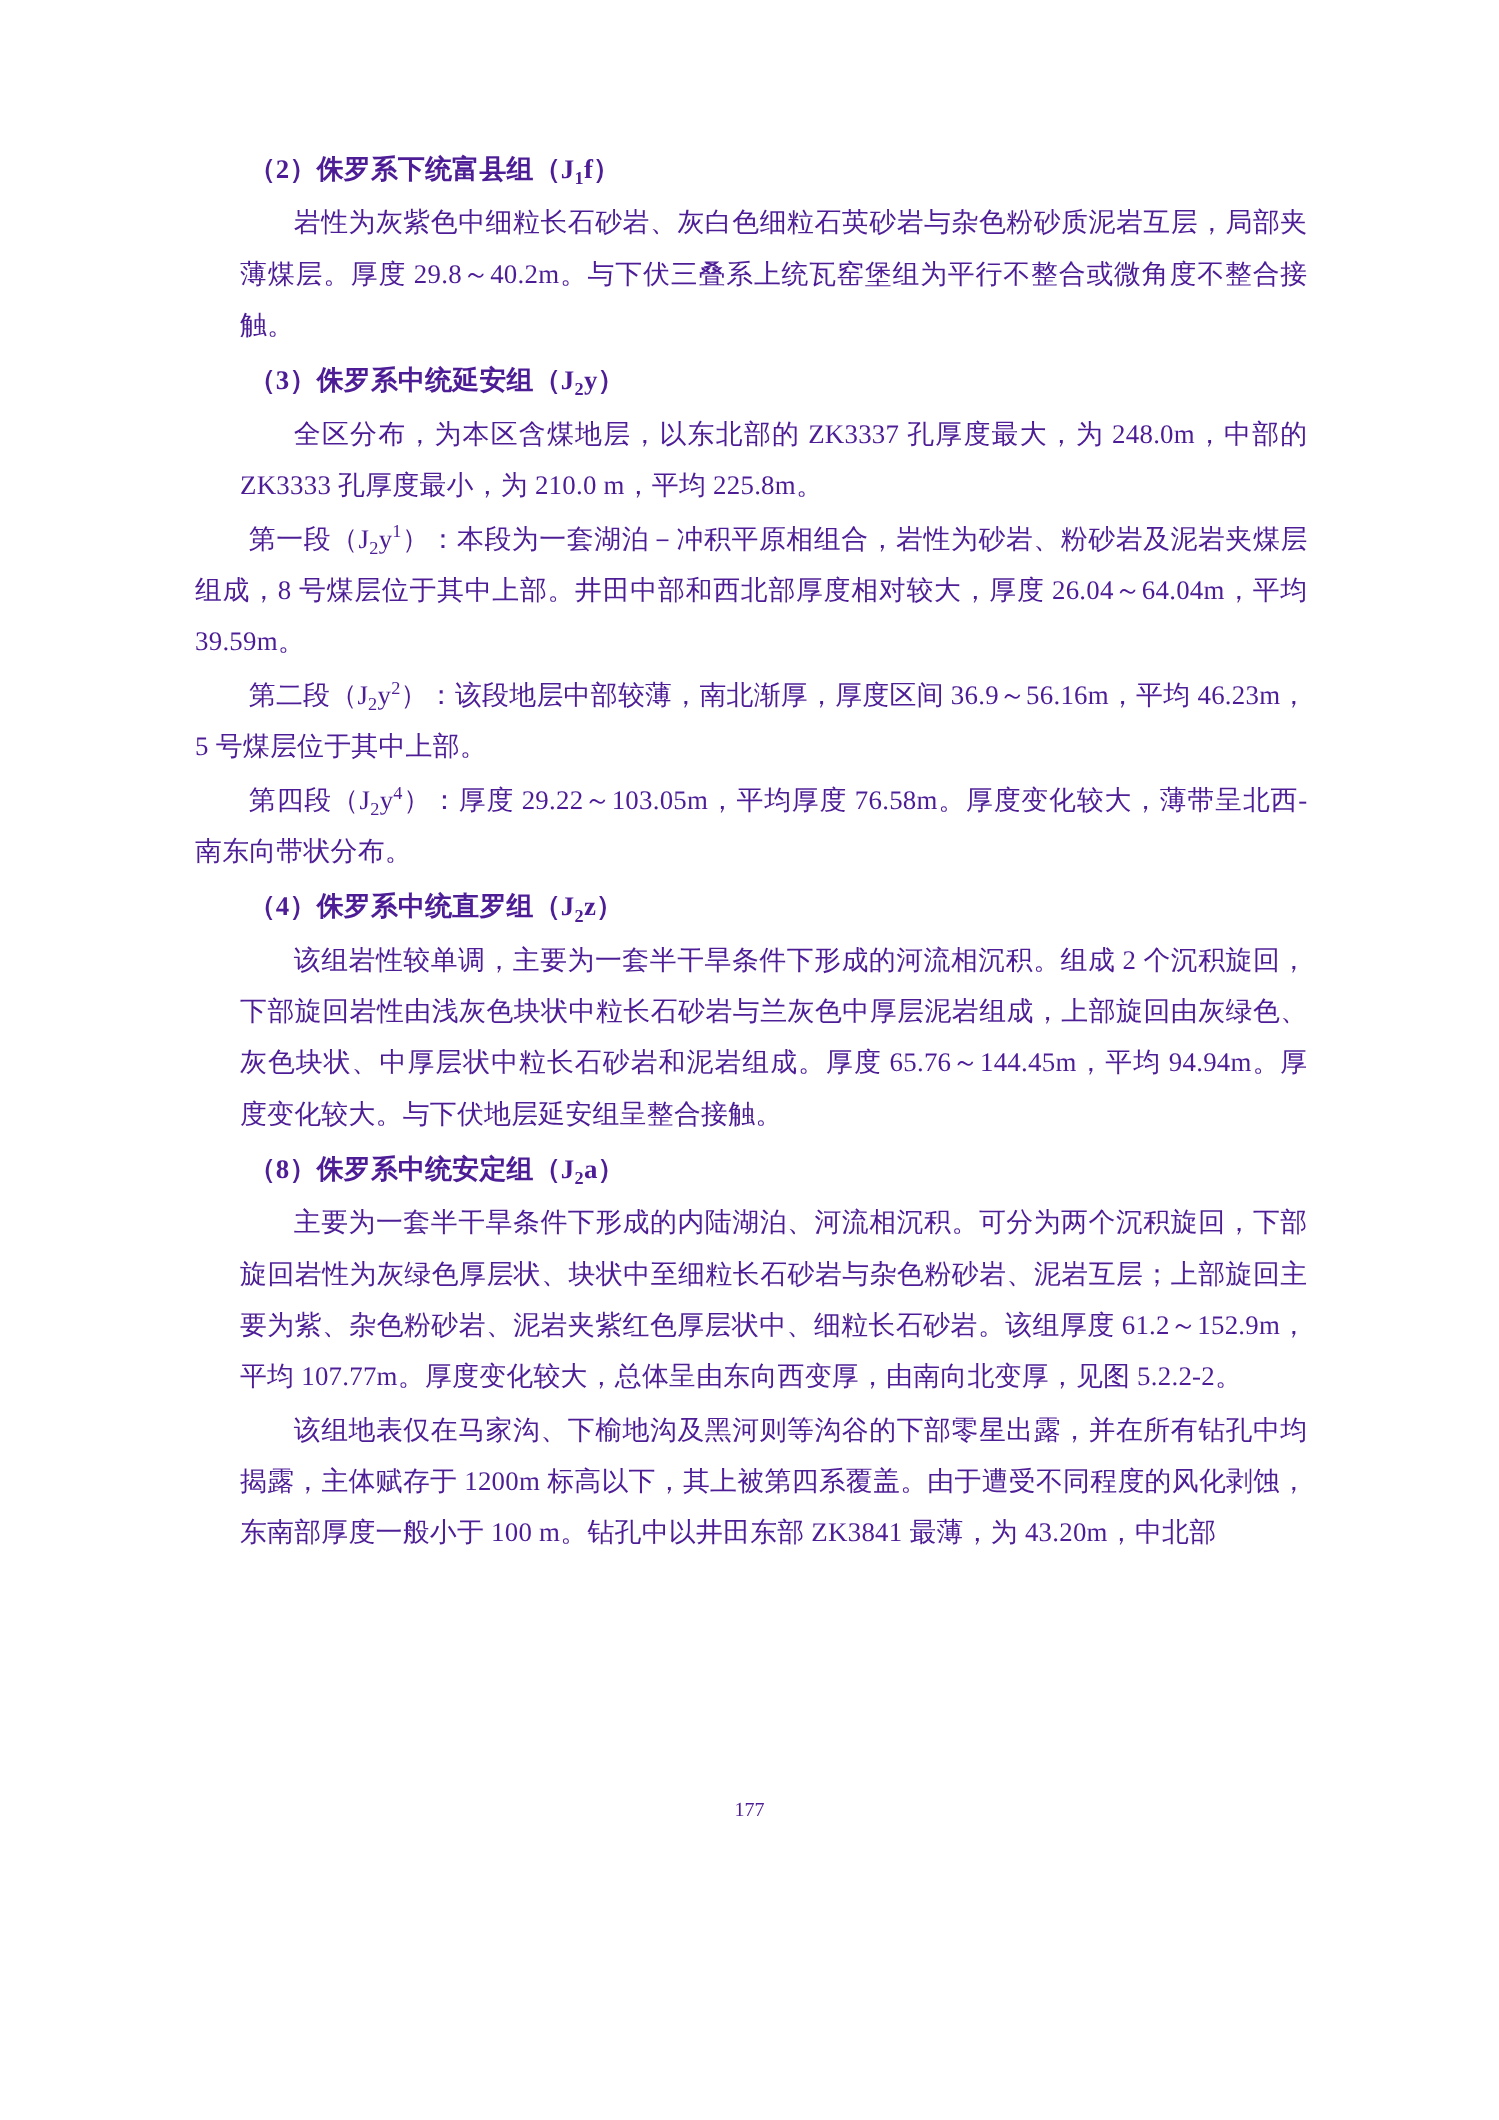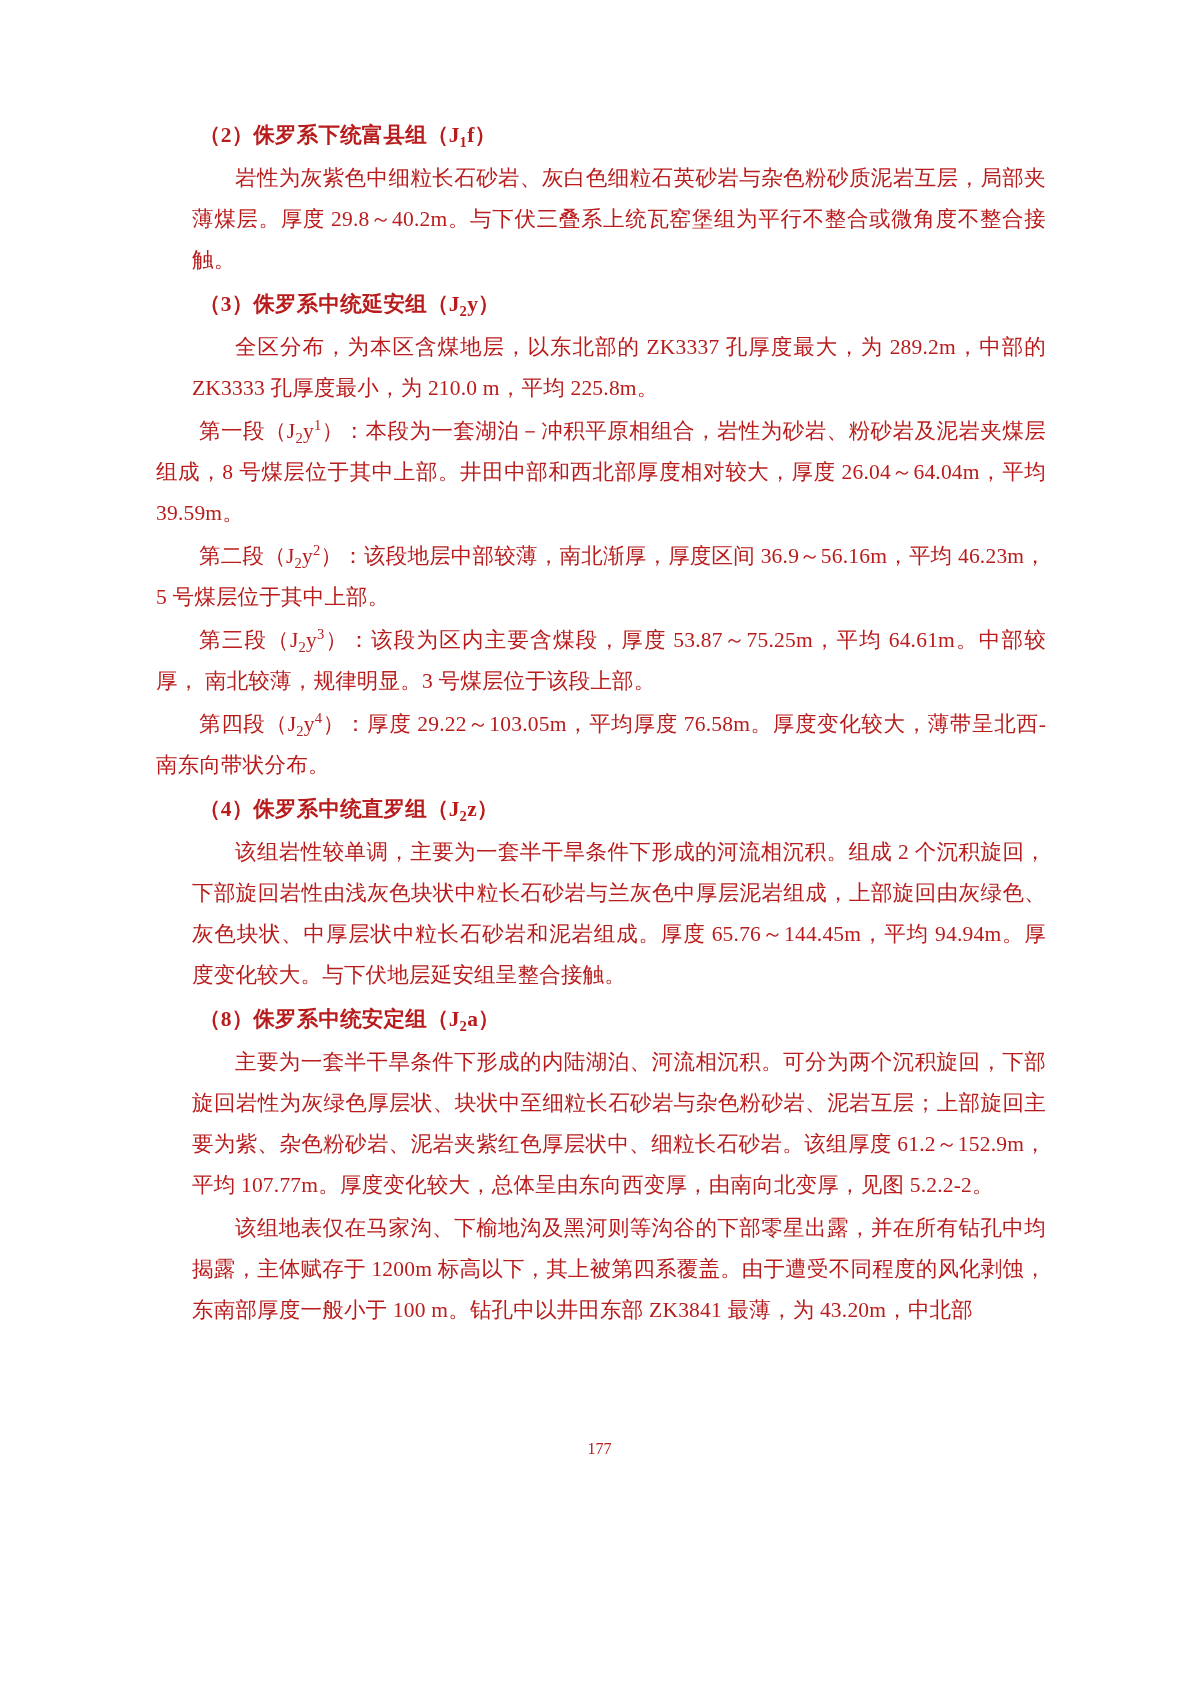--- a/index.html
+++ b/index.html
@@ -8,21 +8,21 @@
     background: #ffffff;
   }
   .page {
     position: relative;
     width: 1197px;
     height: 1696px;
     background: #ffffff;
     margin: 0 auto;
     overflow: hidden;
     font-family: "Liberation Serif", "DejaVu Serif", serif;
-    color: #b91c1c;
+    color: #4c1d95;
   }
   .content {
     position: absolute;
     left: 155px;
     top: 112px;
     width: 890px;
   }
   p {
     margin: 0 0 0 0;
     font-size: 21.5px;
@@ -72,27 +72,26 @@
 </head>
 <body>
 
 <div class="page">
   <div class="content">
 
     <p class="heading"><span>（2）侏罗系下统富县组（J</span><sub>1</sub><span>f）</span></p>
     <p class="body-par">岩性为灰紫色中细粒长石砂岩、灰白色细粒石英砂岩与杂色粉砂质泥岩互层，局部夹薄煤层。厚度 29.8～40.2m。与下伏三叠系上统瓦窑堡组为平行不整合或微角度不整合接触。</p>
 
     <p class="heading"><span>（3）侏罗系中统延安组（J</span><sub>2</sub><span>y）</span></p>
-    <p class="body-par">全区分布，为本区含煤地层，以东北部的 ZK3337 孔厚度最大，为 289.2m，中部的 ZK3333 孔厚度最小，为 210.0 m，平均 225.8m。</p>
+    <p class="body-par">全区分布，为本区含煤地层，以东北部的 ZK3337 孔厚度最大，为 248.0m，中部的 ZK3333 孔厚度最小，为 210.0 m，平均 225.8m。</p>
 
     <p class="seg"><b><span>第一段（J</span><sub>2</sub><span>y</span><sup>1</sup><span>）：</span></b><span>本段为一套湖泊－冲积平原相组合，岩性为砂岩、粉砂岩及泥岩夹煤层组成，8 号煤层位于其中上部。井田中部和西北部厚度相对较大，厚度 26.04～64.04m，平均 39.59m。</span></p>
 
     <p class="seg"><b><span>第二段（J</span><sub>2</sub><span>y</span><sup>2</sup><span>）：</span></b><span>该段地层中部较薄，南北渐厚，厚度区间 36.9～56.16m，平均 46.23m，5 号煤层位于其中上部。</span></p>
 
-    <p class="seg"><b><span>第三段（J</span><sub>2</sub><span>y</span><sup>3</sup><span>）：</span></b><span>该段为区内主要含煤段，厚度 53.87～75.25m，平均 64.61m。中部较厚， 南北较薄，规律明显。3 号煤层位于该段上部。</span></p>
 
     <p class="seg"><b><span>第四段（J</span><sub>2</sub><span>y</span><sup>4</sup><span>）：</span></b><span>厚度 29.22～103.05m，平均厚度 76.58m。厚度变化较大，薄带呈北西-南东向带状分布。</span></p>
 
     <p class="heading"><span>（4）侏罗系中统直罗组（J</span><sub>2</sub><span>z）</span></p>
     <p class="body-par">该组岩性较单调，主要为一套半干旱条件下形成的河流相沉积。组成 2 个沉积旋回，下部旋回岩性由浅灰色块状中粒长石砂岩与兰灰色中厚层泥岩组成，上部旋回由灰绿色、灰色块状、中厚层状中粒长石砂岩和泥岩组成。厚度 65.76～144.45m，平均 94.94m。厚度变化较大。与下伏地层延安组呈整合接触。</p>
 
     <p class="heading"><span>（8）侏罗系中统安定组（J</span><sub>2</sub><span>a）</span></p>
     <p class="body-par">主要为一套半干旱条件下形成的内陆湖泊、河流相沉积。可分为两个沉积旋回，下部旋回岩性为灰绿色厚层状、块状中至细粒长石砂岩与杂色粉砂岩、泥岩互层；上部旋回主要为紫、杂色粉砂岩、泥岩夹紫红色厚层状中、细粒长石砂岩。该组厚度 61.2～152.9m，平均 107.77m。厚度变化较大，总体呈由东向西变厚，由南向北变厚，见图 5.2.2-2。</p>
 
     <p class="body-par">该组地表仅在马家沟、下榆地沟及黑河则等沟谷的下部零星出露，并在所有钻孔中均揭露，主体赋存于 1200m 标高以下，其上被第四系覆盖。由于遭受不同程度的风化剥蚀，东南部厚度一般小于 100 m。钻孔中以井田东部 ZK3841 最薄，为 43.20m，中北部</p>

